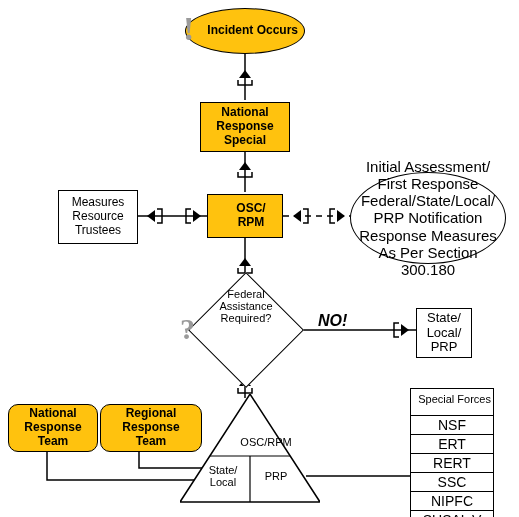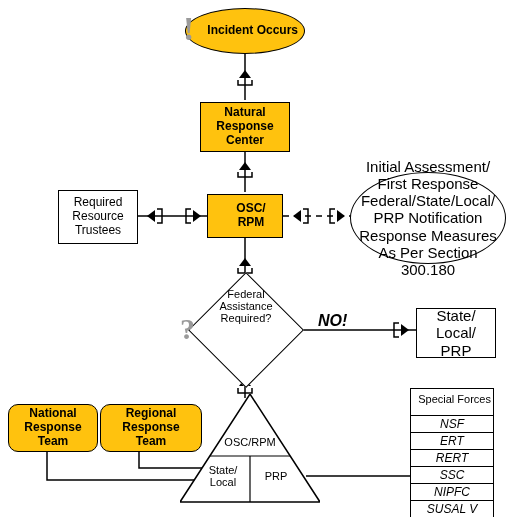--- a/index.html
+++ b/index.html
@@ -49,32 +49,32 @@
     border:1.5px solid #000; background:#fff;
   }
   #n-dec-text {
     position:absolute; left:0; top:0; width:100%; height:100%;
     display:flex; align-items:flex-start; justify-content:center;
     text-align:center; font-size:11px; padding:0 14px; box-sizing:border-box;
   }
   
   #l-no { position:absolute; left: 318px; top: 312px; font-size:16px; font-weight:bold;font-style:italic; }
   
-  #n-slp { left: 416px; top: 308px; width: 80px; height: 50px; font-size:15px; }
+  #n-slp { left: 416px; top: 308px; width: 56px; height: 50px; font-size:13px; }
   
   #n-nrt2 { left: 8px;  top: 404px; width: 90px; height: 48px; font-weight:bold; }
   #n-rrt  { left: 100px; top: 404px; width: 102px; height: 48px; font-weight:bold; }
   
   #pyr { position:absolute; left: 180px; top: 394px; width: 140px; height: 110px; }
   #pyr svg { position:absolute; left:0; top:0; }
   .pyr-lbl { position:absolute; text-align:center; font-size:11px; width:60px; }
   
   #sf { position:absolute; left: 410px; top: 388px; width: 82px; border:1.5px solid #000; }
   #sf .hd { text-align:right; font-size:11px; padding:4px 2px 10px 2px; border-bottom:1px solid #000; }
-  #sf .row { text-align:center; font-size:12px; border-top:1px solid #000; padding:1px 0;font-style:italic; }
+  #sf .row { text-align:center; font-size:14px; border-top:1px solid #000; padding:1px 0; }
   #sf .row:first-of-type { border-top:none; }
   
   svg.conn { position:absolute; left:0; top:0; width:519px; height:517px; pointer-events:none; }
   
   .arrowcap {
     position:absolute; width:22px; height:16px;
   }
   .arrowcap svg { width:22px; height:16px; display:block; }
   
   .glyph {
@@ -161,25 +161,25 @@
         <path d="M4 10 L4 15 L18 15 L18 10" fill="none" stroke="#000" stroke-width="1.5"></path>
       </svg>
   </div>
 
   <div id="n-start" class="node ellipse yellow">
     <span>Incident Occurs</span>
   </div>
   <span class="glyph" style="left:183px; top:10px; font-size:34px;">!</span>
 
   <div id="n-nrc" class="node yellow">
-    <span>Natural Response Center</span>
+    <span>National Response Special</span>
   </div>
 
   <div id="n-nrt" class="node plain">
-    <span>Required Resource Trustees</span>
+    <span>Measures Resource Trustees</span>
   </div>
 
   <div id="n-osc" class="node yellow">
     <span>OSC/ RPM</span>
   </div>
 
   <div id="n-ia" class="node ellipse plain">
     <span>Initial Assessment/ First Response Federal/State/Local/ PRP Notification Response Measures As Per Section 300.180</span>
   </div>
 
@@ -203,21 +203,21 @@
   <div id="n-rrt" class="node yellow rounded">
     <span>Regional Response Team</span>
   </div>
 
   <div id="pyr">
     <svg width="140" height="110" viewBox="0 0 140 110">
       <polygon points="70,0 140,108 0,108" fill="#fff" stroke="#000" stroke-width="1.5"></polygon>
       <line x1="30" y1="62" x2="110" y2="62" stroke="#000" stroke-width="1.2"></line>
       <line x1="70" y1="62" x2="70" y2="108" stroke="#000" stroke-width="1.2"></line>
     </svg>
-    <div class="pyr-lbl" style="left:40px; top:42px;">OSC/RPM</div>
+    <div class="pyr-lbl" style="left:56px; top:42px;">OSC/RPM</div>
     <div class="pyr-lbl" style="left:18px; top:70px; width:50px;">State/ Local</div>
     <div class="pyr-lbl" style="left:74px; top:76px; width:44px;">PRP</div>
   </div>
 
   <div id="sf">
     <div class="hd">Special Forces</div>
     <div id="sf-rows">
         <div class="row">NSF</div>
         <div class="row">ERT</div>
         <div class="row">RERT</div>

